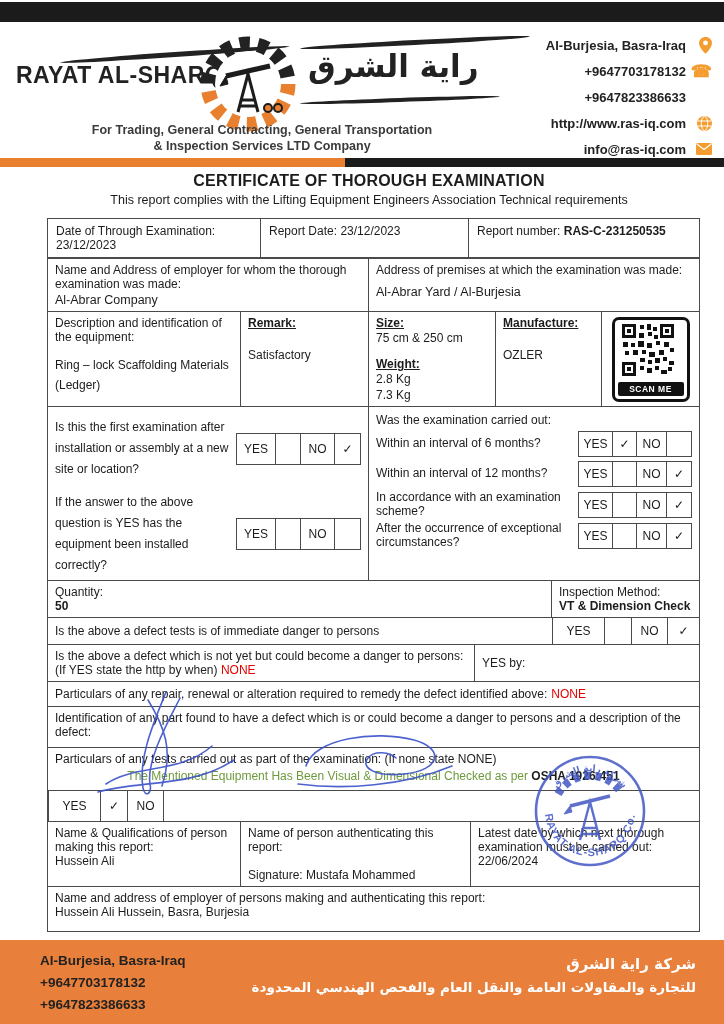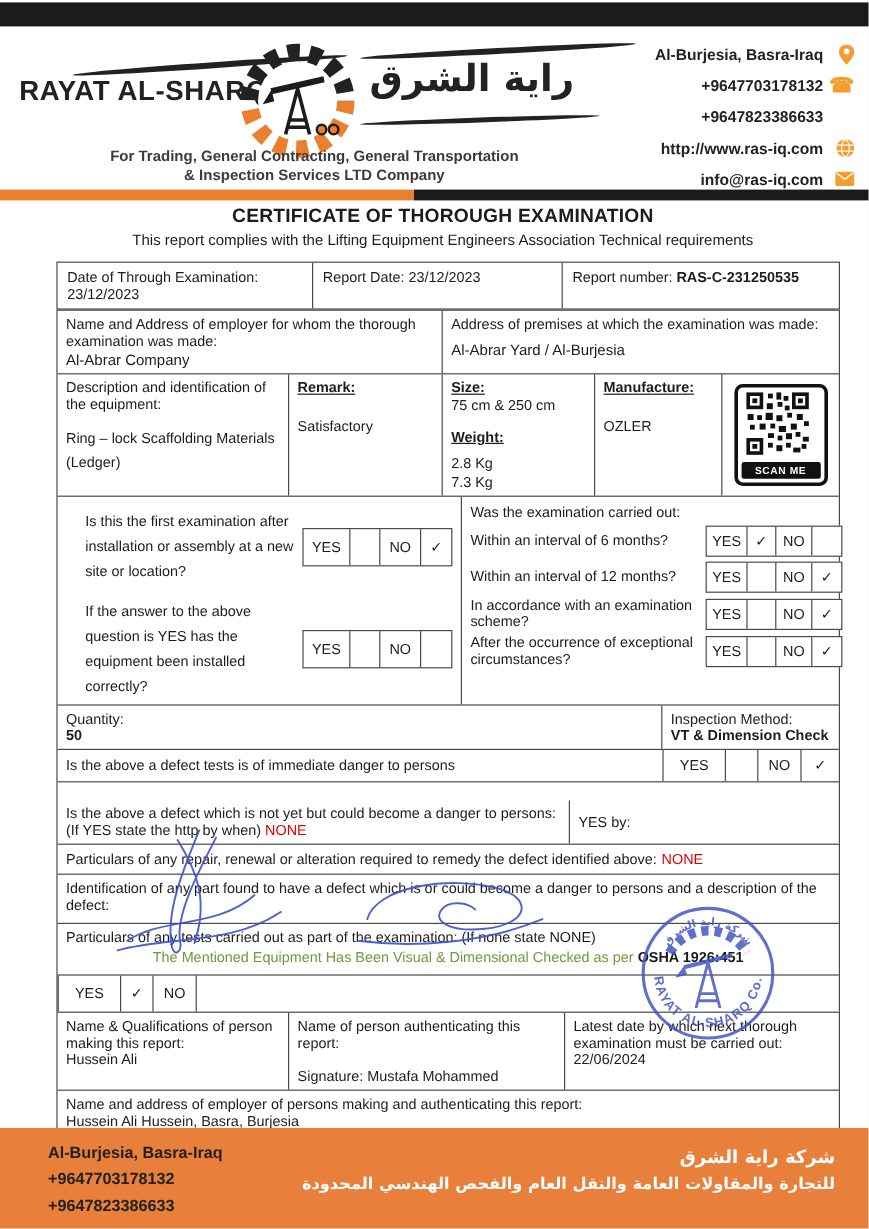--- a/index.html
+++ b/index.html
@@ -191,21 +191,21 @@
         <div style="margin-top:6px;">(Ledger)</div>
       </div>
       <div class="cell br" style="width:128px;">
         <div class="bold und">Remark:</div>
         <div style="margin-top:18px;">Satisfactory</div>
       </div>
       <div class="cell br" style="width:127px;">
         <div class="bold und">Size:</div>
         <div style="margin-top:1px;">75 cm &amp; 250 cm</div>
         <div class="bold und" style="margin-top:12px;">Weight:</div>
-        <div style="margin-top:8px;">2.8 Kg</div>
+        <div style="margin-top:1px;">2.8 Kg</div>
         <div style="margin-top:2px;">7.3 Kg</div>
       </div>
       <div class="cell br" style="width:106px;">
         <div class="bold und">Manufacture:</div>
         <div style="margin-top:18px;">OZLER</div>
       </div>
       <div class="cell" style="flex:1;display:flex;align-items:center;justify-content:center;">
         <div class="qr">
           <svg width="60" height="54" viewBox="0 0 54 54">
             <g fill="#111">
@@ -247,21 +247,21 @@
                 <rect x="40" y="47" width="6" height="4"></rect>
               <rect x="47" y="44" width="4" height="4"></rect>
             </g>
           </svg>
           <div class="cap">SCAN ME</div>
         </div>
       </div>
     </div>
 
     <div class="row" style="min-height:128px;">
-      <div class="cell br" style="width:321px;padding-top:10px;margin-left:16px;">
+      <div class="cell br" style="width:321px;padding-top:10px;">
         <div class="qblock">
           <div class="qtextL">Is this the first examination after installation or assembly at a new site or location?</div>
           <div class="chk4 chkL">
             <span class="w1 d">YES</span>
             <span class="w2 d"></span>
             <span class="w3 d">NO</span>
             <span class="w4">✓</span>
           </div>
         </div>
         <div class="qblock" style="margin-top:12px;">
@@ -329,21 +329,21 @@
     <div class="row" style="min-height:26px;">
       <div class="cell" style="width:504px;display:flex;align-items:center;">Is the above a defect tests is of immediate danger to persons</div>
       <div class="chkflat" style="flex:1;">
         <span class="f1">YES</span>
         <span class="f2"></span>
         <span class="f3">NO</span>
         <span class="f4" style="flex:1;">✓</span>
       </div>
     </div>
 
-    <div class="row" style="min-height:33px;margin-top:15px;">
+    <div class="row" style="min-height:33px;">
       <div class="cell br" style="width:427px;">
         <div>Is the above a defect which is not yet but could become a danger to persons:</div>
         <div><span>(If YES state the http by when)</span>
           <span class="red">NONE</span></div>
       </div>
       <div class="cell" style="flex:1;display:flex;align-items:center;">YES by:</div>
     </div>
 
     <div class="row" style="min-height:24px;">
       <div class="cell" style="flex:1;display:flex;align-items:center;gap:4px;">

